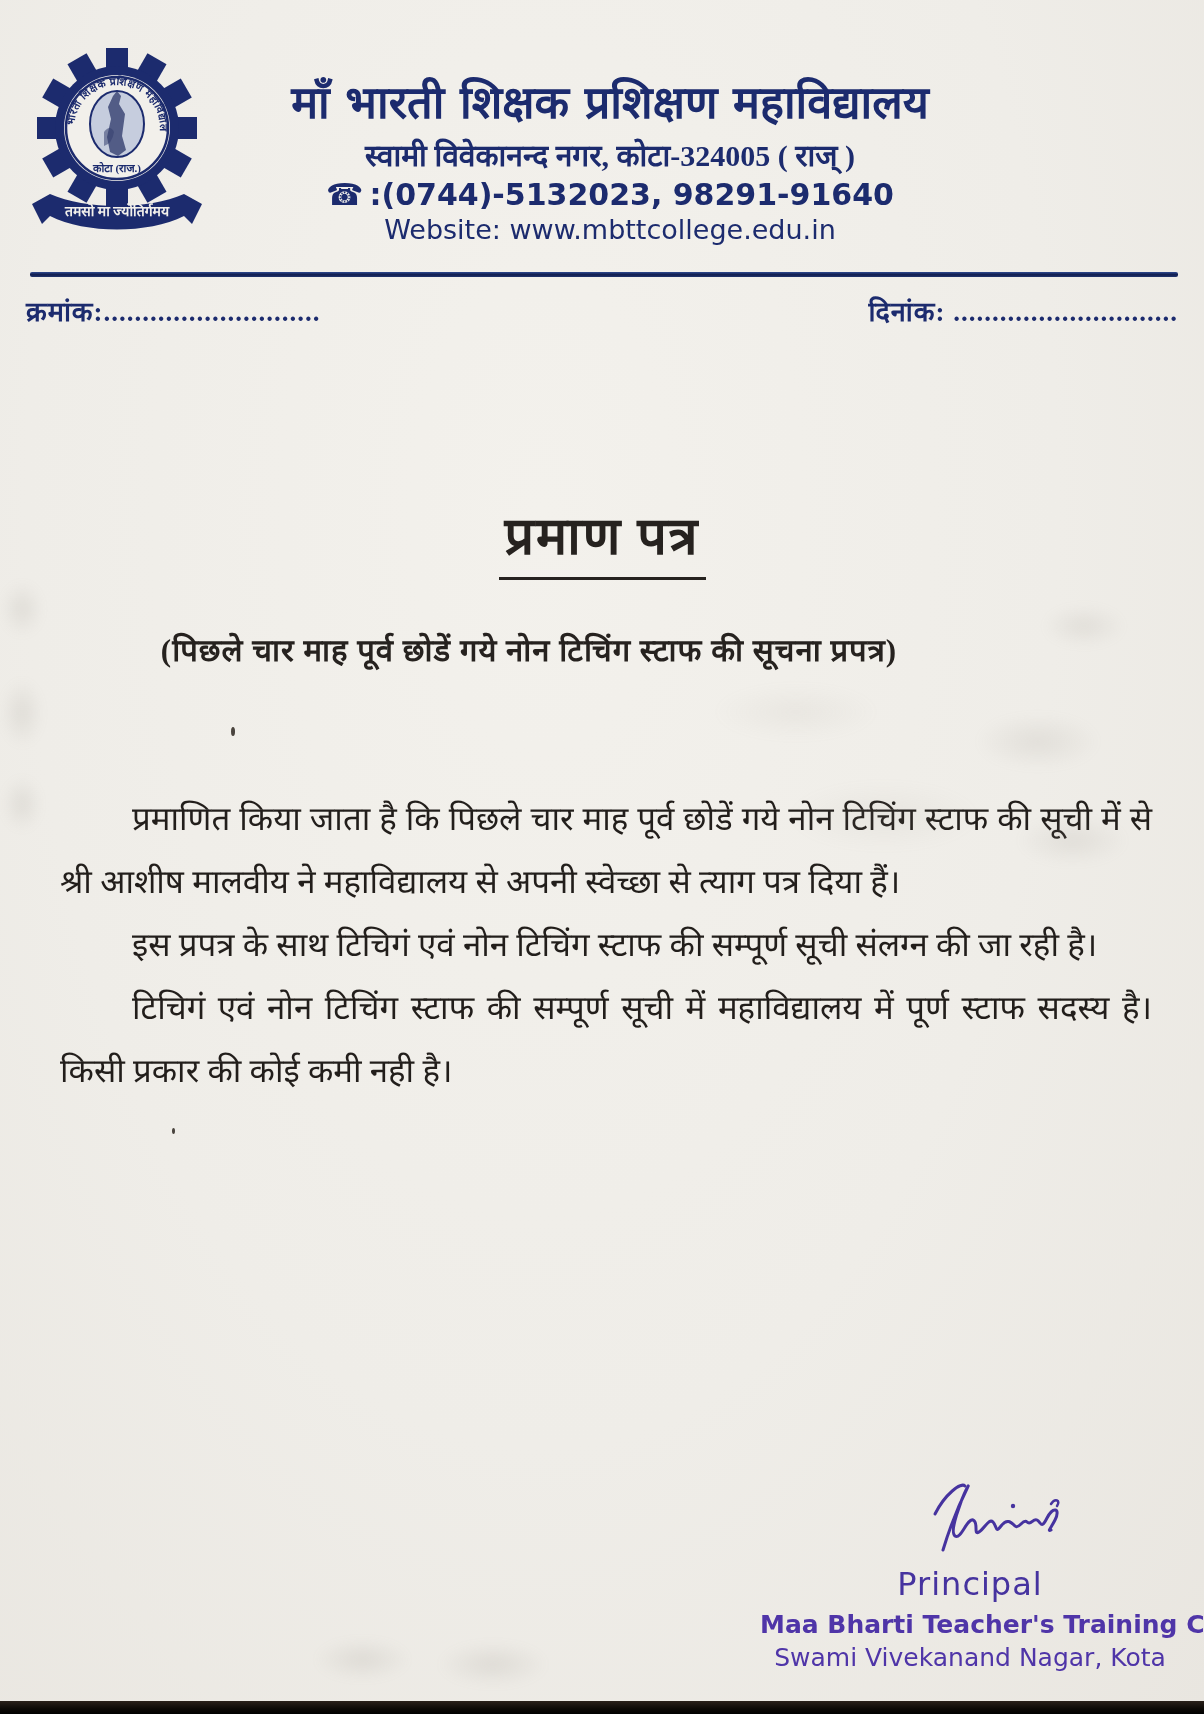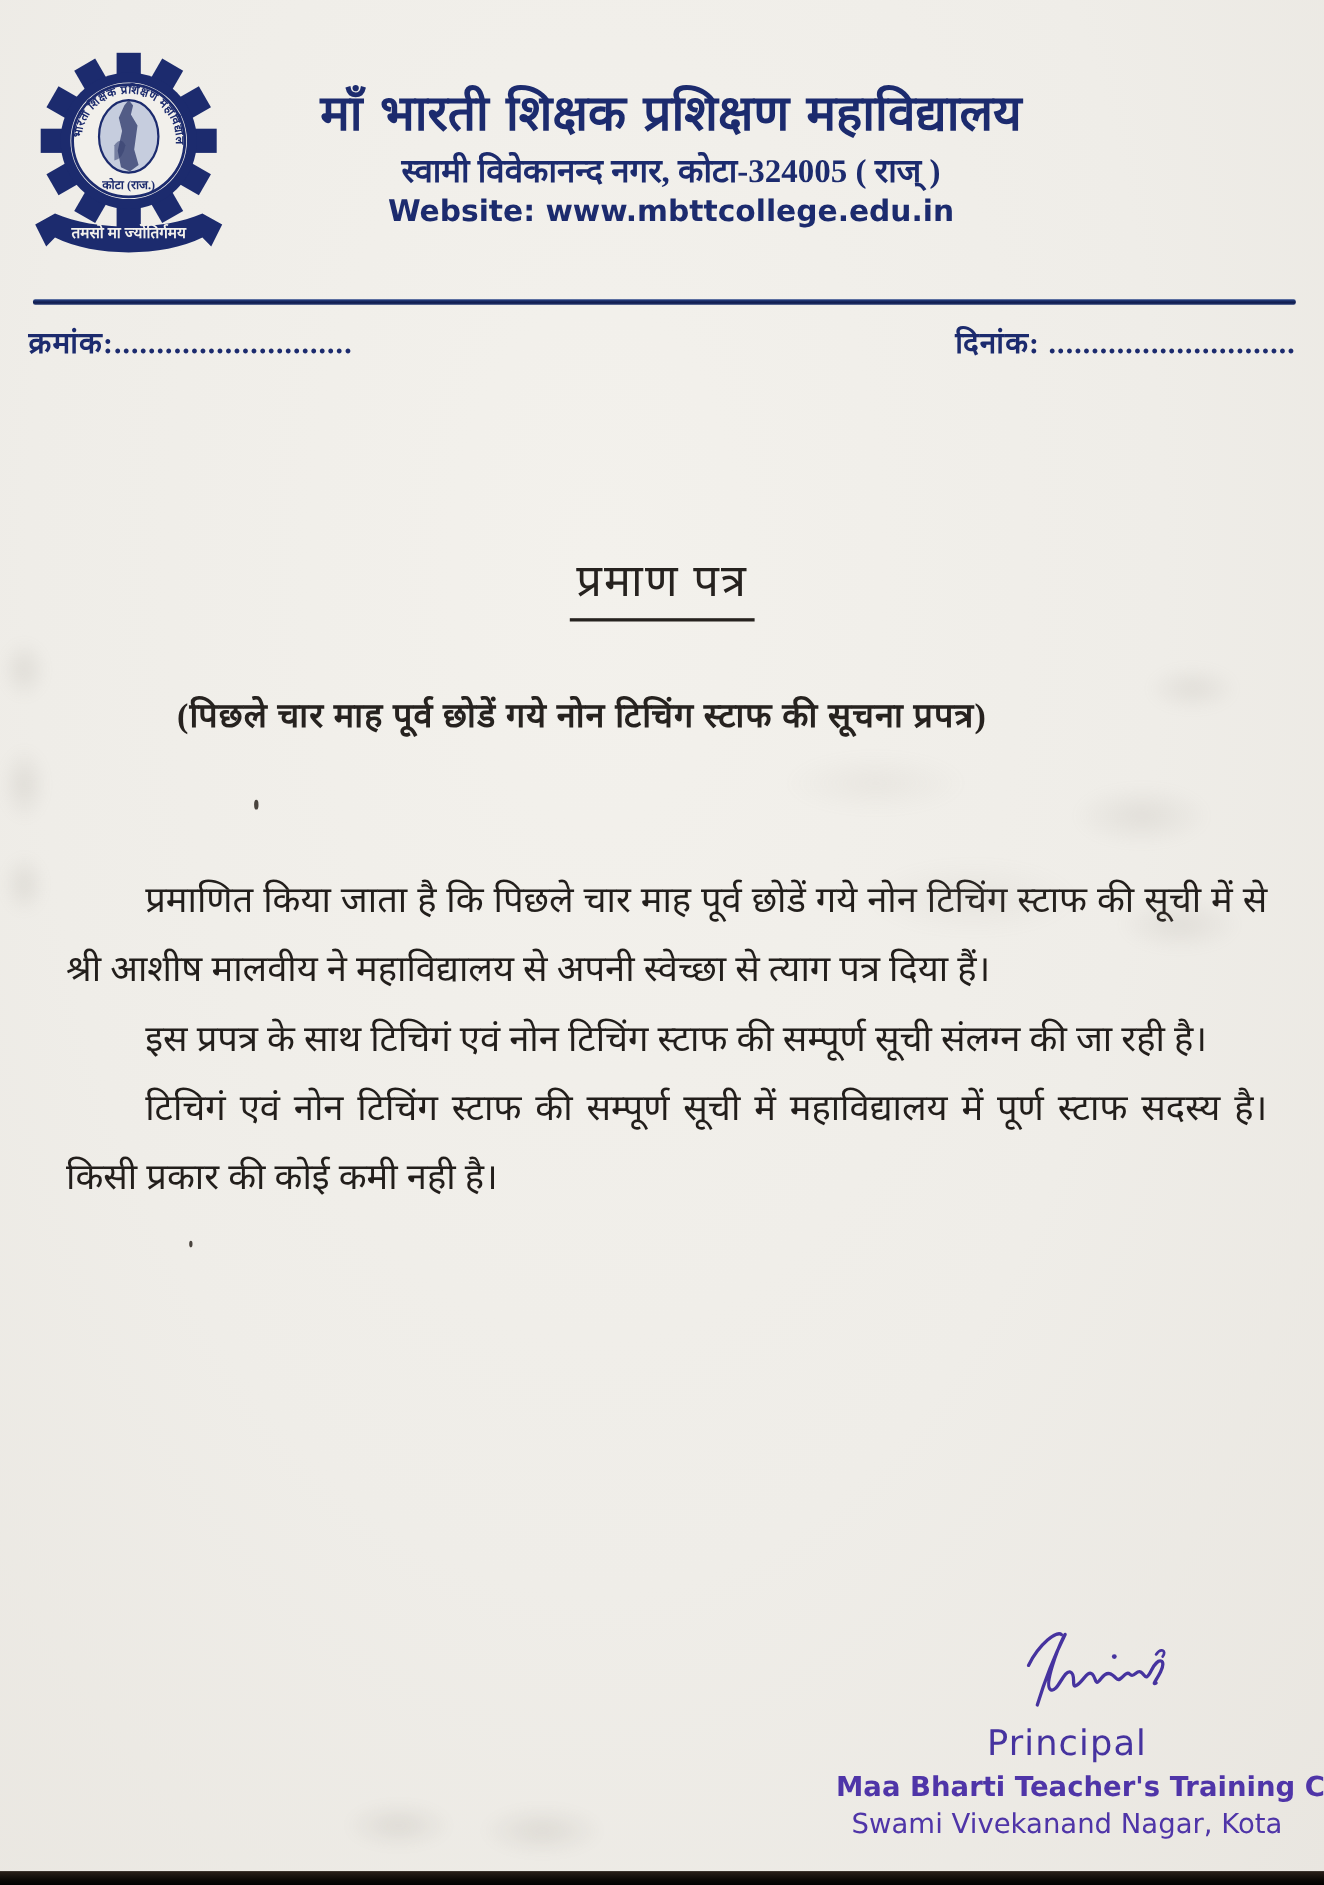--- a/index.html
+++ b/index.html
@@ -25,40 +25,40 @@
     font-family:"Liberation Serif", serif;
     font-weight:700;font-size:30px;line-height:40px;color:#1c2b6e;
   }
   .college-phone{
     font-family:"DejaVu Sans", sans-serif;
     font-weight:700;font-size:30px;line-height:37px;color:#1c2b6e;
   }
   .phone-glyph{font-size:30px;margin-right:6px;}
   .college-website{
     font-family:"DejaVu Sans", sans-serif;
-    font-weight:700;font-size:27px;line-height:34px;color:#1c2b6e;
+    font-weight:400;font-size:27px;line-height:34px;color:#1c2b6e;
   }
   .header-rule{
     position:absolute;left:30px;top:272px;width:1148px;height:5px;
     background:linear-gradient(180deg,#2e4a8f 0%,#101c4e 55%,#23366f 100%);
     border-radius:2px;
   }
   .ref-row{
     position:absolute;left:26px;top:292px;width:1152px;height:42px;
     font-family:Liberation Serif, serif;color:#1c2b6e;font-size:27px;font-weight:700;
   }
   .ref-serial{position:absolute;left:0;top:0;letter-spacing:1px;}
   .ref-date{position:absolute;right:0;top:0;letter-spacing:1px;}
   .dots{font-weight:700;letter-spacing:1px;}
   
   .doc-title{
     position:absolute;left:0;top:498px;width:1204px;text-align:center;
   }
   .doc-title span{
-    display:inline-block;font-size:41px;font-weight:400;color:#26221f;
+    display:inline-block;font-size:52px;font-weight:700;color:#26221f;
     padding:0 6px 8px 6px;border-bottom:3px solid #26221f;letter-spacing:2px;
   }
   .doc-subtitle{
     position:absolute;left:0;top:628px;width:1058px;text-align:center;
     font-size:31px;font-weight:700;color:#26221f;letter-spacing:1px;
   }
   .doc-paragraphs{
     position:absolute;left:60px;top:788px;width:1092px;
     font-size:33px;line-height:63px;color:#221e1b;
   }
@@ -147,20 +147,23 @@
     <g>
       <path d="M6,160 L24,150 C60,166 122,166 158,150 L176,160 L166,180 L158,172
                C122,190 60,190 24,172 L16,180 Z" fill="#1c2b6e"></path>
       <text x="91" y="172" font-size="14" font-weight="700" fill="#f2f0eb" text-anchor="middle" font-family="Liberation Serif, serif">तमसो मा ज्योतिर्गमय</text>
     </g>
   </svg>
 
   <div class="header-text">
     <div class="college-name">माँ भारती शिक्षक प्रशिक्षण महाविद्यालय</div>
     <div class="college-address">स्वामी विवेकानन्द नगर, कोटा-324005 ( राज् )</div>
+    <div class="college-phone">
+      <span class="phone-glyph">☎</span><span>:(0744)-5132023, 98291-91640</span>
+    </div>
     <div class="college-website">Website: www.mbttcollege.edu.in</div>
   </div>
 
   <div class="header-rule"></div>
 
   <div class="ref-row">
     <div class="ref-serial">
       <span>क्रमांक:</span><span class="dots">............................</span>
     </div>
     <div class="ref-date">

